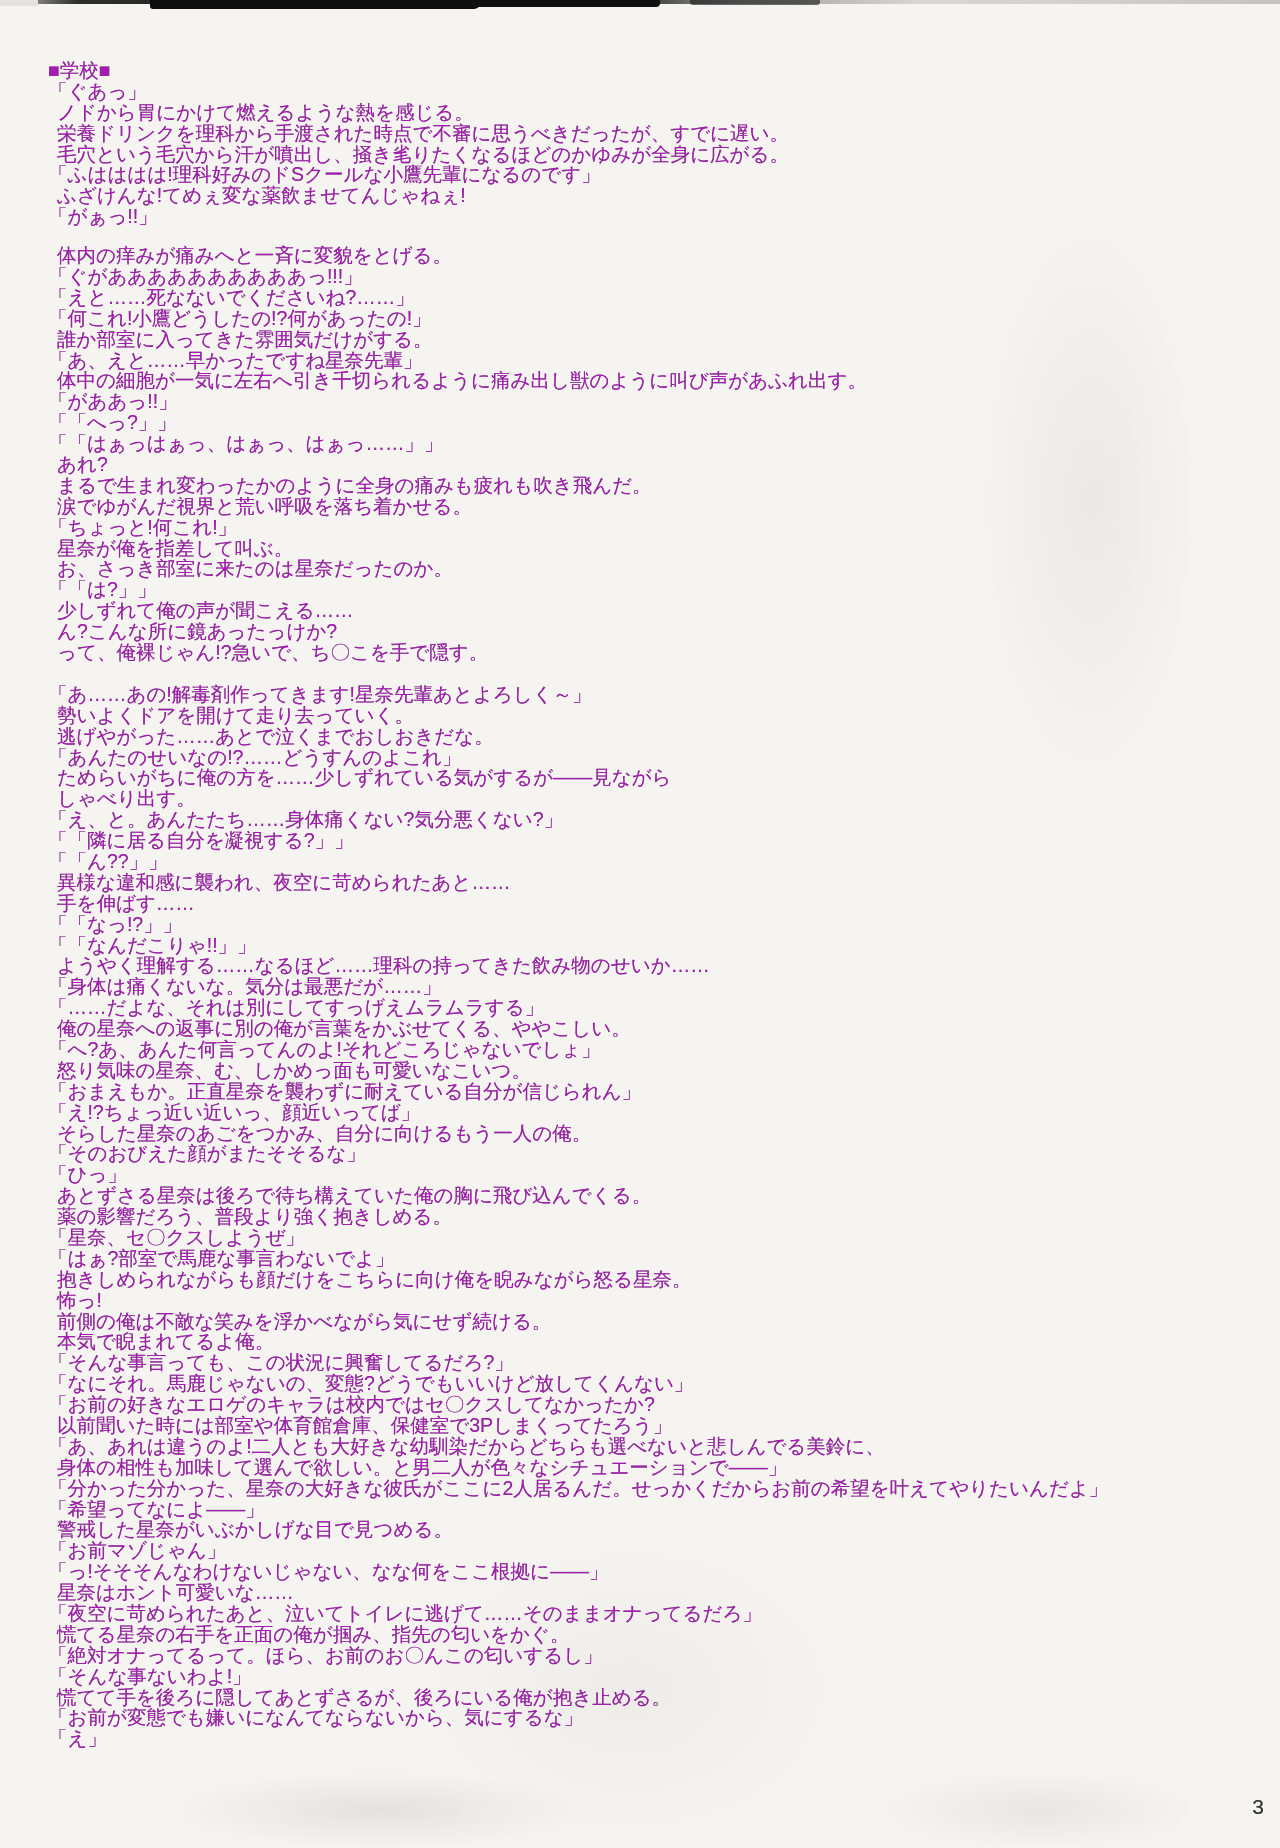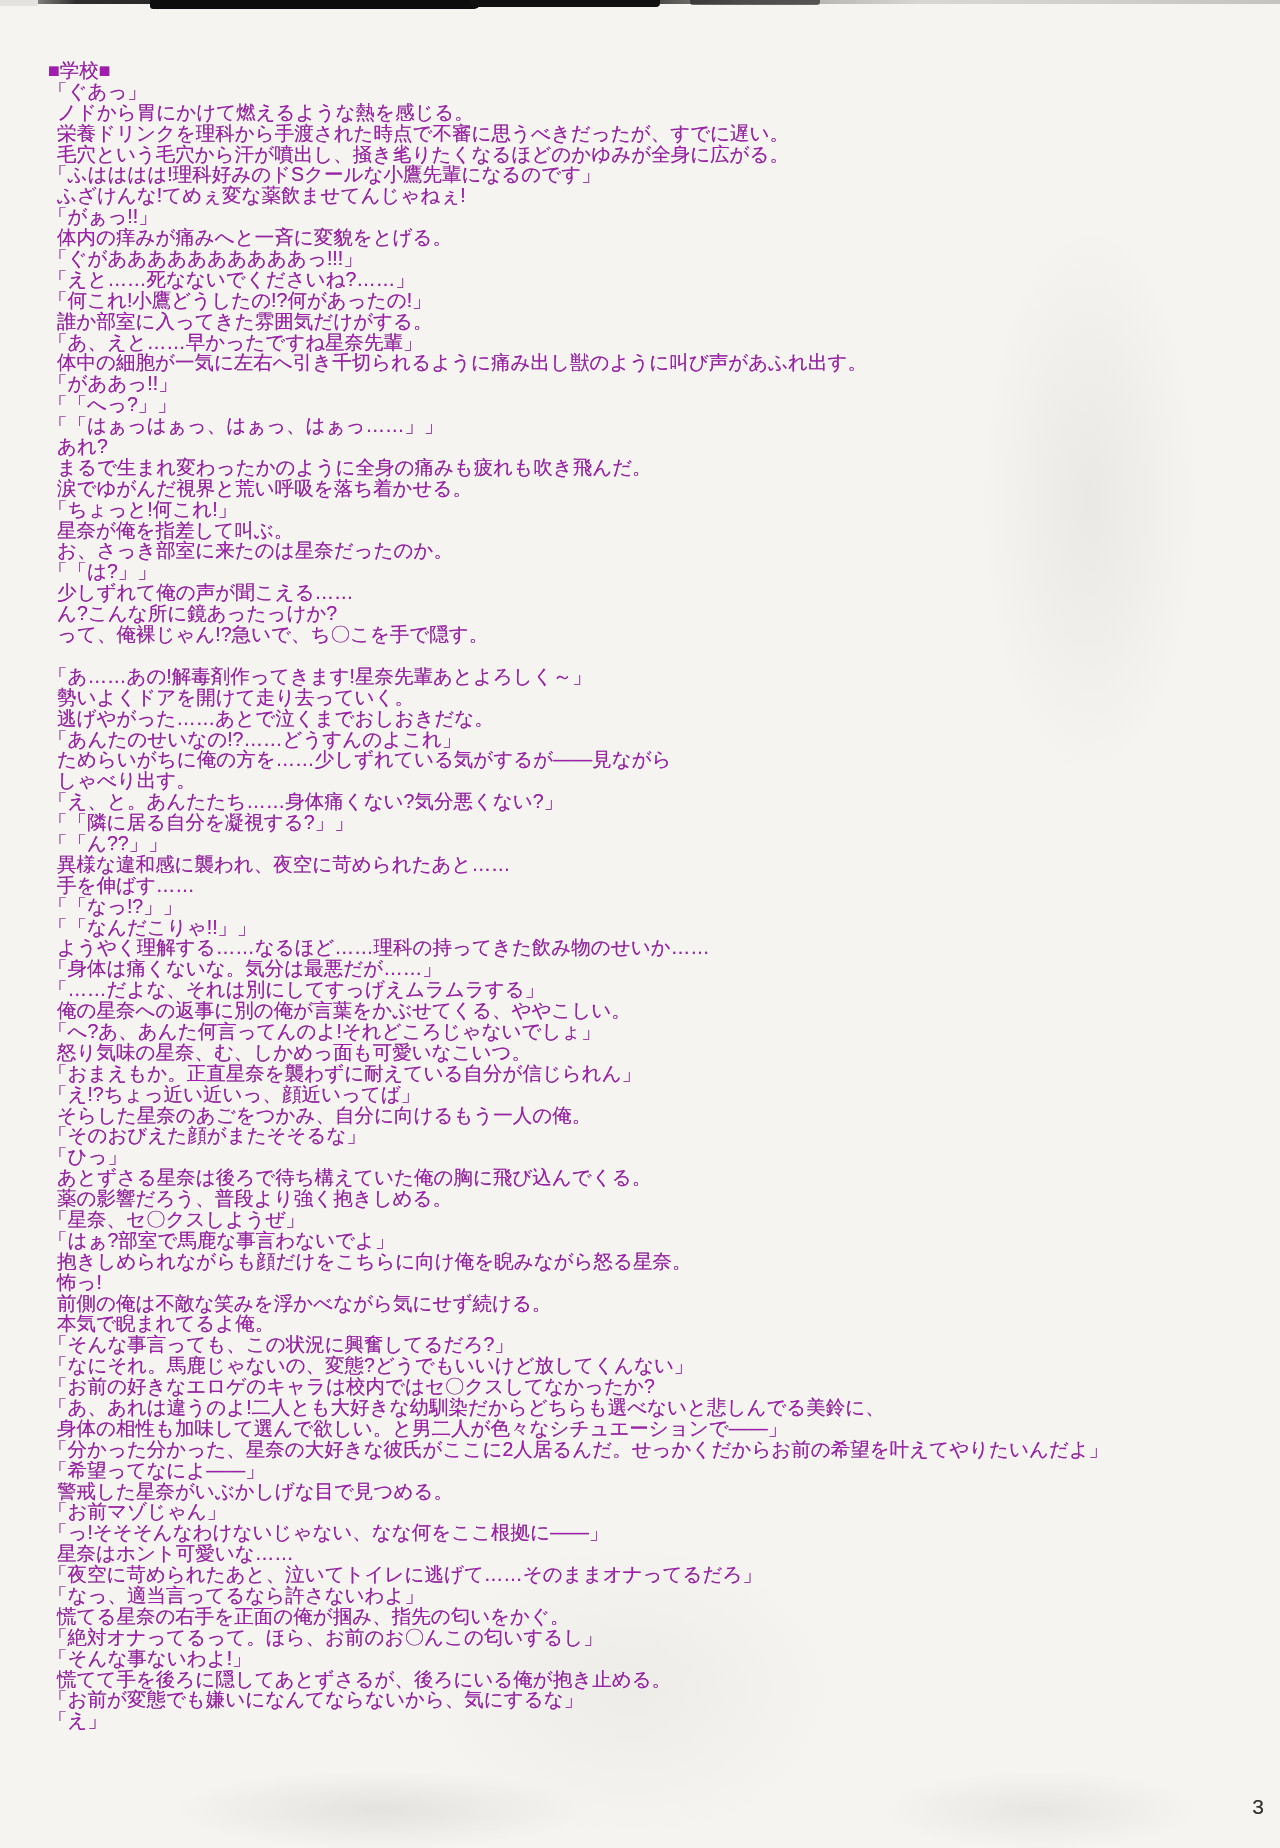--- a/index.html
+++ b/index.html
@@ -122,21 +122,21 @@
   <div class="text-block">
     <div class="line">■学校■</div>
     <div>
         <div class="line">「ぐあっ」</div>
         <div class="line" style="padding-left: 9px;">ノドから胃にかけて燃えるような熱を感じる。</div>
         <div class="line" style="padding-left: 9px;">栄養ドリンクを理科から手渡された時点で不審に思うべきだったが、すでに遅い。</div>
         <div class="line" style="padding-left: 9px;">毛穴という毛穴から汗が噴出し、掻き毟りたくなるほどのかゆみが全身に広がる。</div>
         <div class="line">「ふはははは!理科好みのドSクールな小鷹先輩になるのです」</div>
         <div class="line" style="padding-left: 9px;">ふざけんな!てめぇ変な薬飲ませてんじゃねぇ!</div>
         <div class="line">「がぁっ!!」</div>
-        <div class="line" style="padding-left: 9px;">体内の痒みが痛みへと一斉に変貌をとげる。</div>
+        <div class="line" style="padding-left: 9px; margin-top: 18px;">体内の痒みが痛みへと一斉に変貌をとげる。</div>
         <div class="line">「ぐがああああああああああっ!!!」</div>
         <div class="line">「えと……死なないでくださいね?……」</div>
         <div class="line">「何これ!小鷹どうしたの!?何があったの!」</div>
         <div class="line" style="padding-left: 9px;">誰か部室に入ってきた雰囲気だけがする。</div>
         <div class="line">「あ、えと……早かったですね星奈先輩」</div>
         <div class="line" style="padding-left: 9px;">体中の細胞が一気に左右へ引き千切られるように痛み出し獣のように叫び声があふれ出す。</div>
         <div class="line">「がああっ!!」</div>
         <div class="line">「「へっ?」」</div>
         <div class="line">「「はぁっはぁっ、はぁっ、はぁっ……」」</div>
         <div class="line" style="padding-left: 9px;">あれ?</div>
@@ -178,30 +178,30 @@
         <div class="line" style="padding-left: 9px;">薬の影響だろう、普段より強く抱きしめる。</div>
         <div class="line">「星奈、セ〇クスしようぜ」</div>
         <div class="line">「はぁ?部室で馬鹿な事言わないでよ」</div>
         <div class="line" style="padding-left: 9px;">抱きしめられながらも顔だけをこちらに向け俺を睨みながら怒る星奈。</div>
         <div class="line" style="padding-left: 9px;">怖っ!</div>
         <div class="line" style="padding-left: 9px;">前側の俺は不敵な笑みを浮かべながら気にせず続ける。</div>
         <div class="line" style="padding-left: 9px;">本気で睨まれてるよ俺。</div>
         <div class="line">「そんな事言っても、この状況に興奮してるだろ?」</div>
         <div class="line">「なにそれ。馬鹿じゃないの、変態?どうでもいいけど放してくんない」</div>
         <div class="line">「お前の好きなエロゲのキャラは校内ではセ〇クスしてなかったか?</div>
+        <div class="line" style="padding-left: 9px;">以前聞いた時には部室や体育館倉庫、保健室で3Pしまくってたろう」</div>
         <div class="line">「あ、あれは違うのよ!二人とも大好きな幼馴染だからどちらも選べないと悲しんでる美鈴に、</div>
         <div class="line" style="padding-left: 9px;">身体の相性も加味して選んで欲しい。と男二人が色々なシチュエーションで――」</div>
         <div class="line">「分かった分かった、星奈の大好きな彼氏がここに2人居るんだ。せっかくだからお前の希望を叶えてやりたいんだよ」</div>
         <div class="line">「希望ってなによ――」</div>
         <div class="line" style="padding-left: 9px;">警戒した星奈がいぶかしげな目で見つめる。</div>
         <div class="line">「お前マゾじゃん」</div>
         <div class="line">「っ!そそそんなわけないじゃない、なな何をここ根拠に――」</div>
         <div class="line" style="padding-left: 9px;">星奈はホント可愛いな……</div>
         <div class="line">「夜空に苛められたあと、泣いてトイレに逃げて……そのままオナってるだろ」</div>
-        <div class="line">「なっ、適当言ってるなら許さないわよ」</div>
         <div class="line" style="padding-left: 9px;">慌てる星奈の右手を正面の俺が掴み、指先の匂いをかぐ。</div>
         <div class="line">「絶対オナってるって。ほら、お前のお〇んこの匂いするし」</div>
         <div class="line">「そんな事ないわよ!」</div>
         <div class="line" style="padding-left: 9px;">慌てて手を後ろに隠してあとずさるが、後ろにいる俺が抱き止める。</div>
         <div class="line">「お前が変態でも嫌いになんてならないから、気にするな」</div>
         <div class="line">「え」</div>
       </div>
   </div>
 
   <div class="page-number">3</div>

